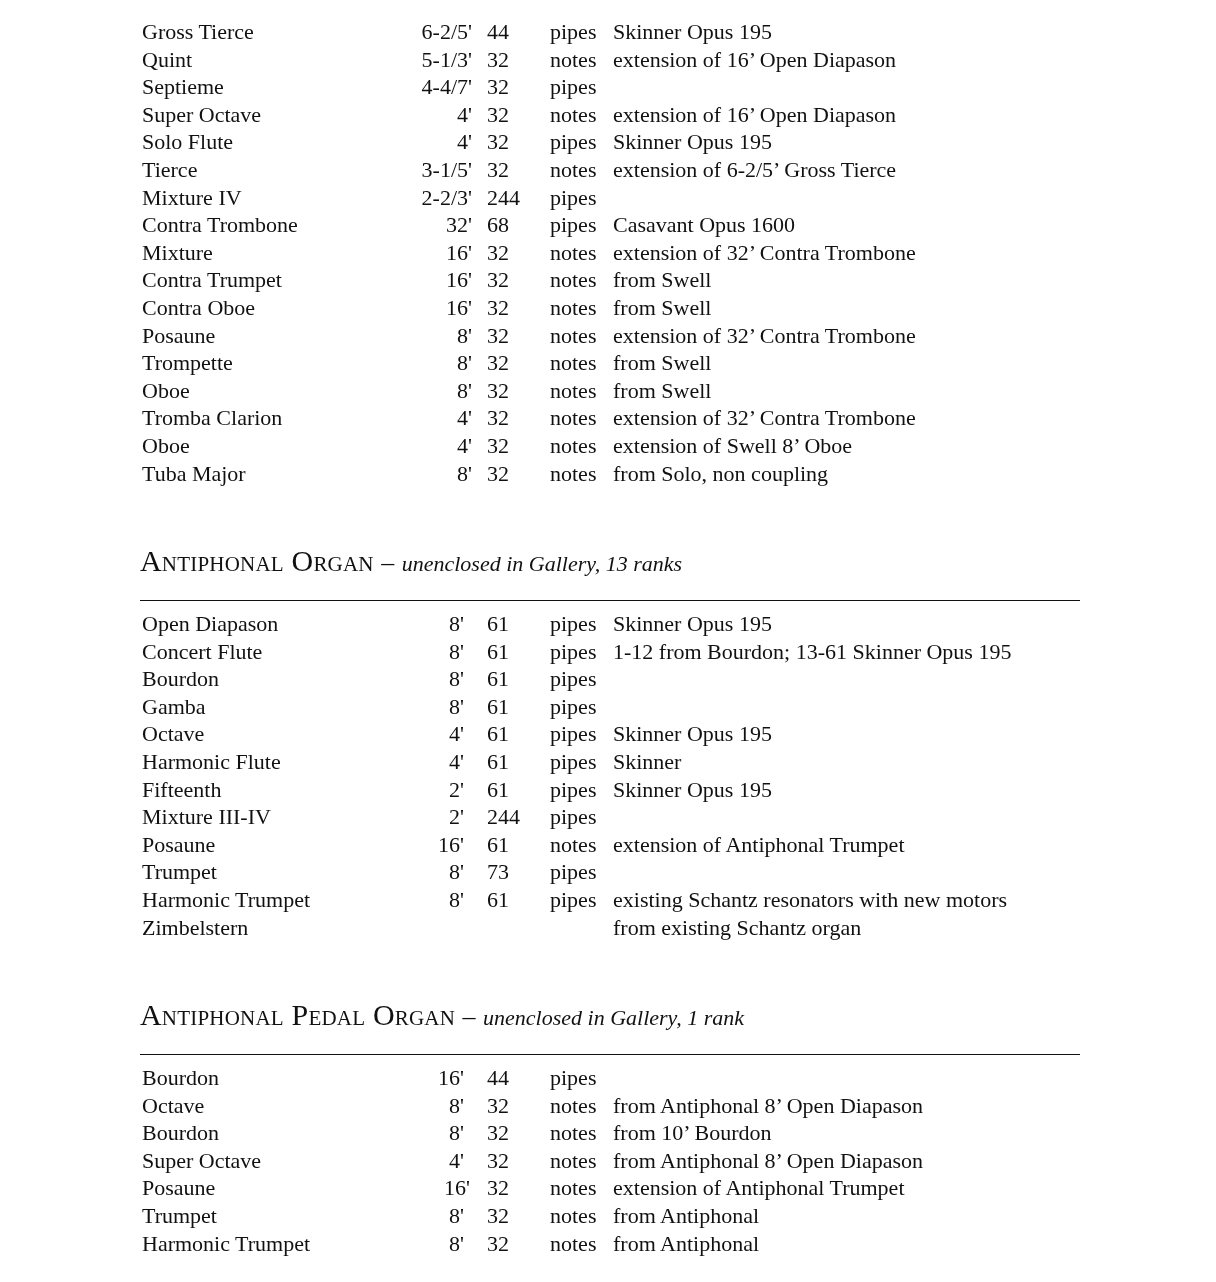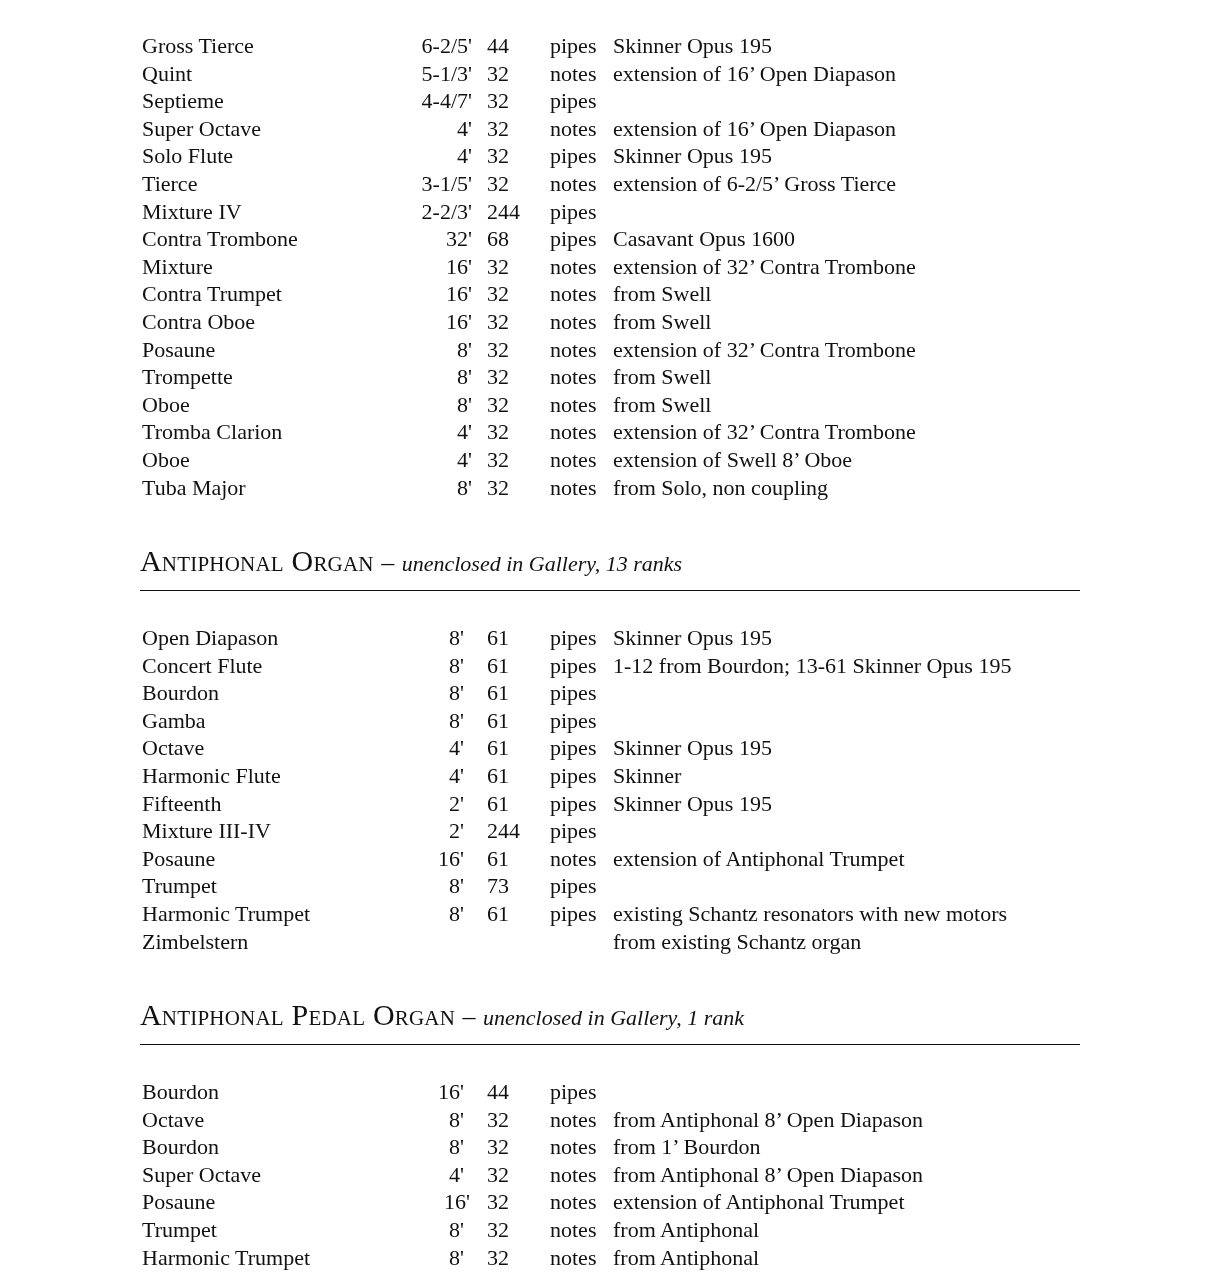--- a/index.html
+++ b/index.html
@@ -1,37 +1,37 @@
 <!DOCTYPE html>
 <html><head>
 <meta charset="utf-8">
 <style>
   html, body { margin: 0; padding: 0; background: #ffffff; }
   body {
     width: 1216px; height: 1282px; position: relative; overflow: hidden;
     font-family: "Liberation Serif", "DejaVu Serif", serif;
     color: #111111;
   }
-  .section { position: absolute; left: 142px; width: 940px; margin-top: 14px; }
+  .section { position: absolute; left: 142px; width: 940px; }
   .row {
     position: relative; height: 27.6px; font-size: 22px; line-height: 27.6px;
     white-space: nowrap;
   }
   .row span { position: absolute; top: 0; }
   .stop { left: 0; }
   .pitch { right: auto; text-align: right; width: 80px; }
   .s1 .pitch { left: 250px; }
   .s2 .pitch, .s3 .pitch { left: 242px; }
   .s3 .row.wide .pitch { left: 248px; }
   .count { left: 345px; width: 50px; text-align: left; }
   .unit { left: 408px; text-align: center; }
   .note { left: 471px; }
   .heading {
     position: absolute; left: 140px; width: 940px;
-    border-bottom: 1.5px solid #111; padding-bottom: 8px;
+    border-bottom: 1.5px solid #111; padding-bottom: 18px;
     font-size: 30px; line-height: 36px; white-space: nowrap;
   }
   .heading .title { font-variant: small-caps; letter-spacing: 0.2px; }
   .heading .dash { font-size: 26px; }
   .heading .sub { font-style: italic; font-size: 22px; }
 </style>
 </head>
 <body>
 
 <div class="section s1" style="top:18px;">
@@ -266,21 +266,21 @@
       <span class="pitch">8'</span>
       <span class="count">32</span>
       <span class="unit">notes</span>
       <span class="note">from Antiphonal 8’ Open Diapason</span>
     </div>
     <div class="row">
       <span class="stop">Bourdon</span>
       <span class="pitch">8'</span>
       <span class="count">32</span>
       <span class="unit">notes</span>
-      <span class="note">from 1’ Bourdon</span>
+      <span class="note">from 10’ Bourdon</span>
     </div>
     <div class="row">
       <span class="stop">Super Octave</span>
       <span class="pitch">4'</span>
       <span class="count">32</span>
       <span class="unit">notes</span>
       <span class="note">from Antiphonal 8’ Open Diapason</span>
     </div>
     <div class="row wide">
       <span class="stop">Posaune</span>

